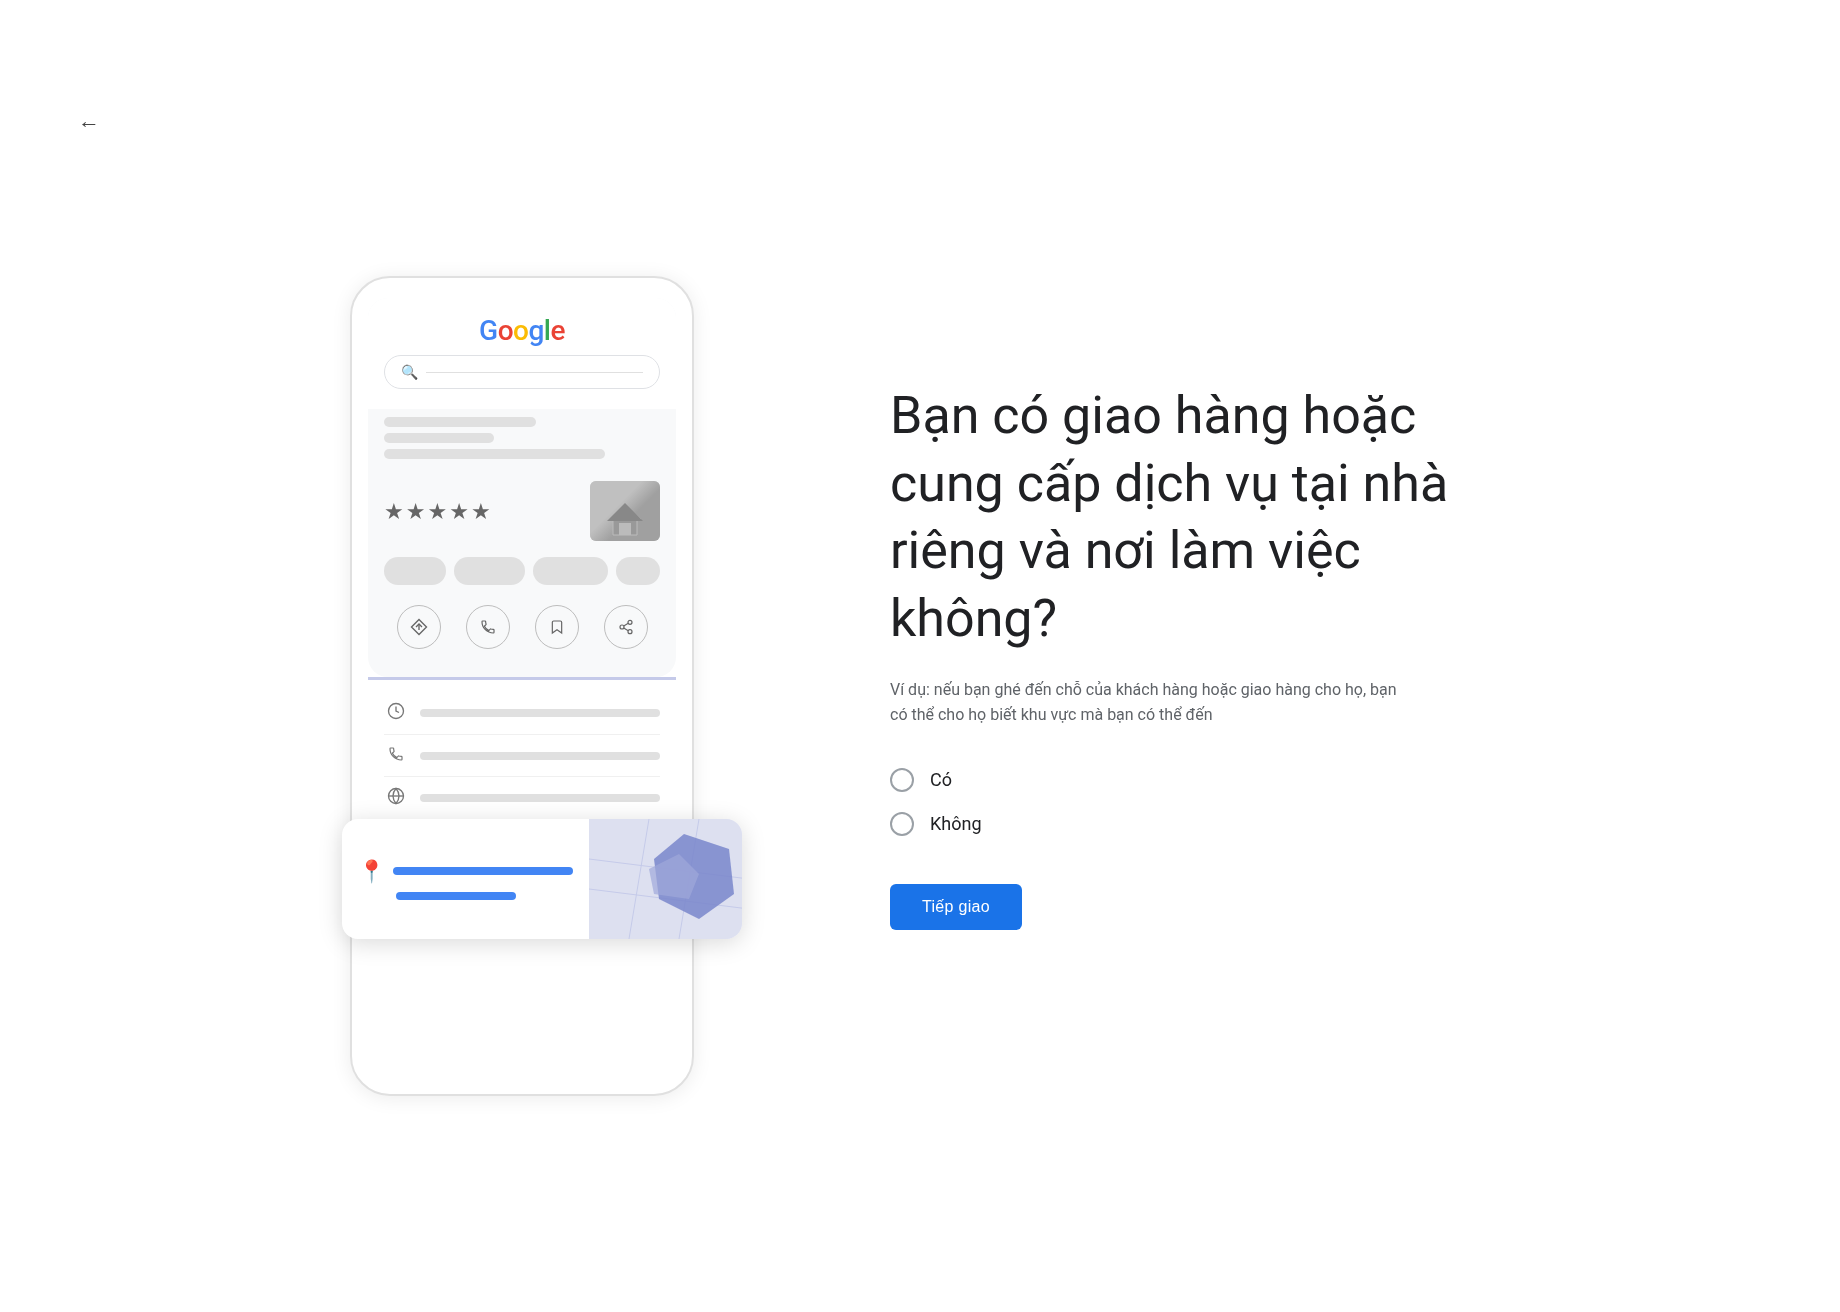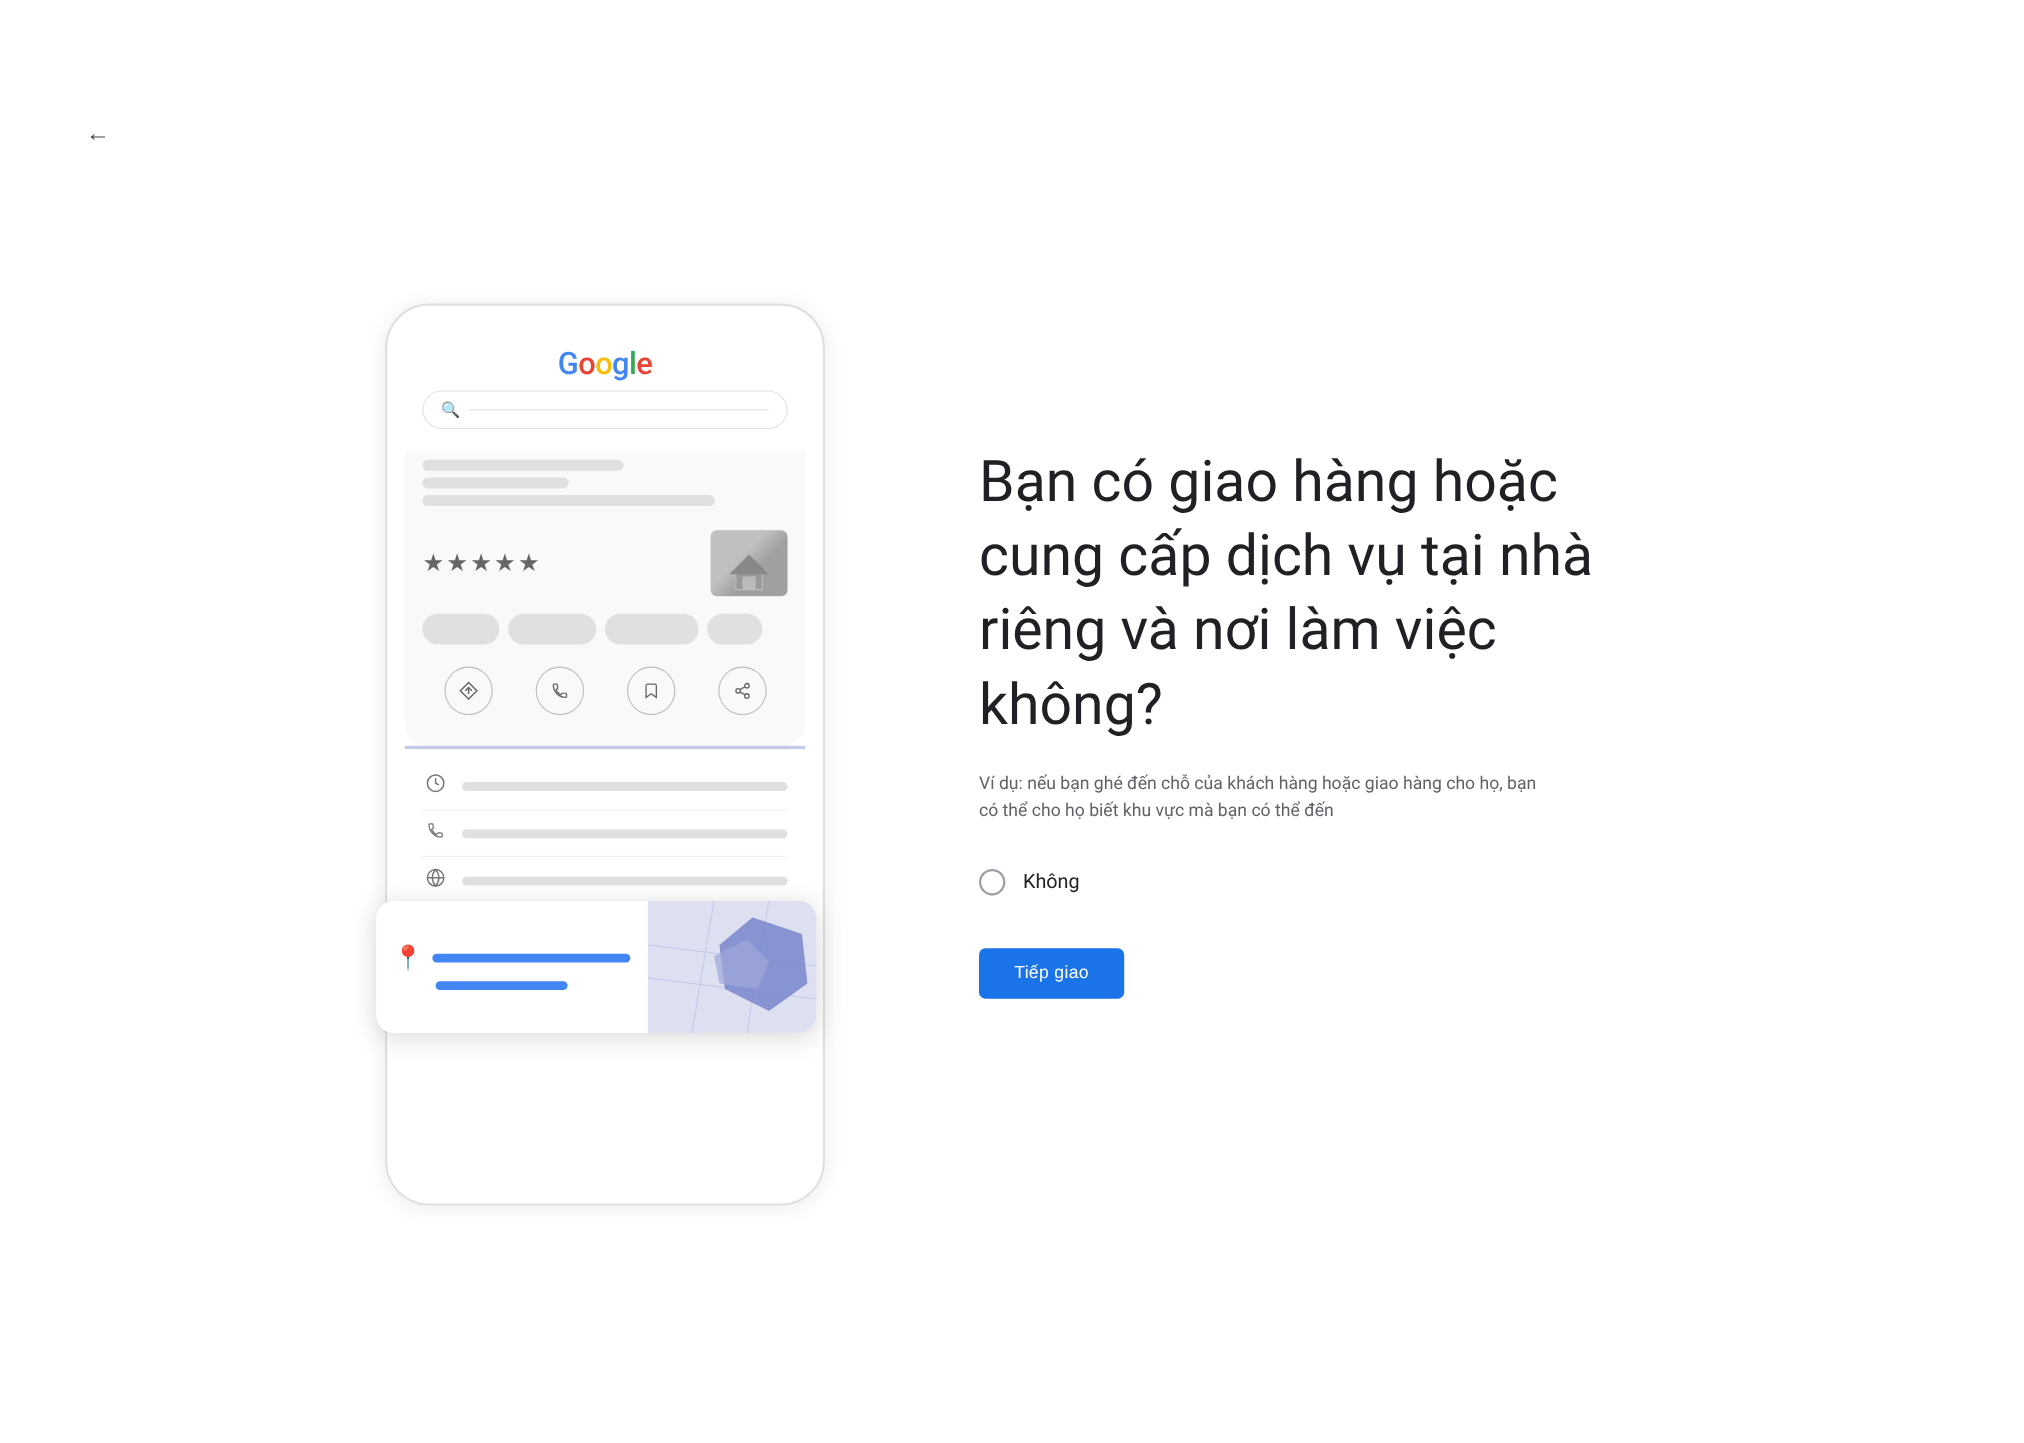--- a/index.html
+++ b/index.html
@@ -43,21 +43,21 @@
     }
 
     
     .phone-illustration {
       width: 420px;
       flex-shrink: 0;
       position: relative;
       margin-top: 60px;
     }
     .phone-shell {
-      width: 400px;
+      width: 344px;
       min-height: 820px;
       background: #fff;
       border-radius: 40px;
       border: 2px solid #e0e0e0;
       box-shadow: 0 2px 20px rgba(0,0,0,0.08);
       overflow: visible;
       position: relative;
       padding: 20px 16px 46px 16px;
     }
     .phone-inner {
@@ -453,20 +453,24 @@
       </div>
     </div>
 
     <div class="right-panel">
       <h1 class="question-title">Bạn có giao hàng hoặc cung cấp dịch vụ tại nhà riêng và nơi làm việc không?</h1>
       <p class="question-subtitle">Ví dụ: nếu bạn ghé đến chỗ của khách hàng hoặc giao hàng cho họ, bạn có thể cho họ biết khu vực mà bạn có thể đến</p>
 
       <div class="radio-options">
         <label class="radio-option">
           <div class="radio-circle"></div>
+          <span class="radio-label">Có</span>
+        </label>
+        <label class="radio-option">
+          <div class="radio-circle"></div>
           <span class="radio-label">Không</span>
         </label>
       </div>
 
       <button class="next-button">Tiếp giao</button>
     </div>
 
   </div>
 </div>
 

